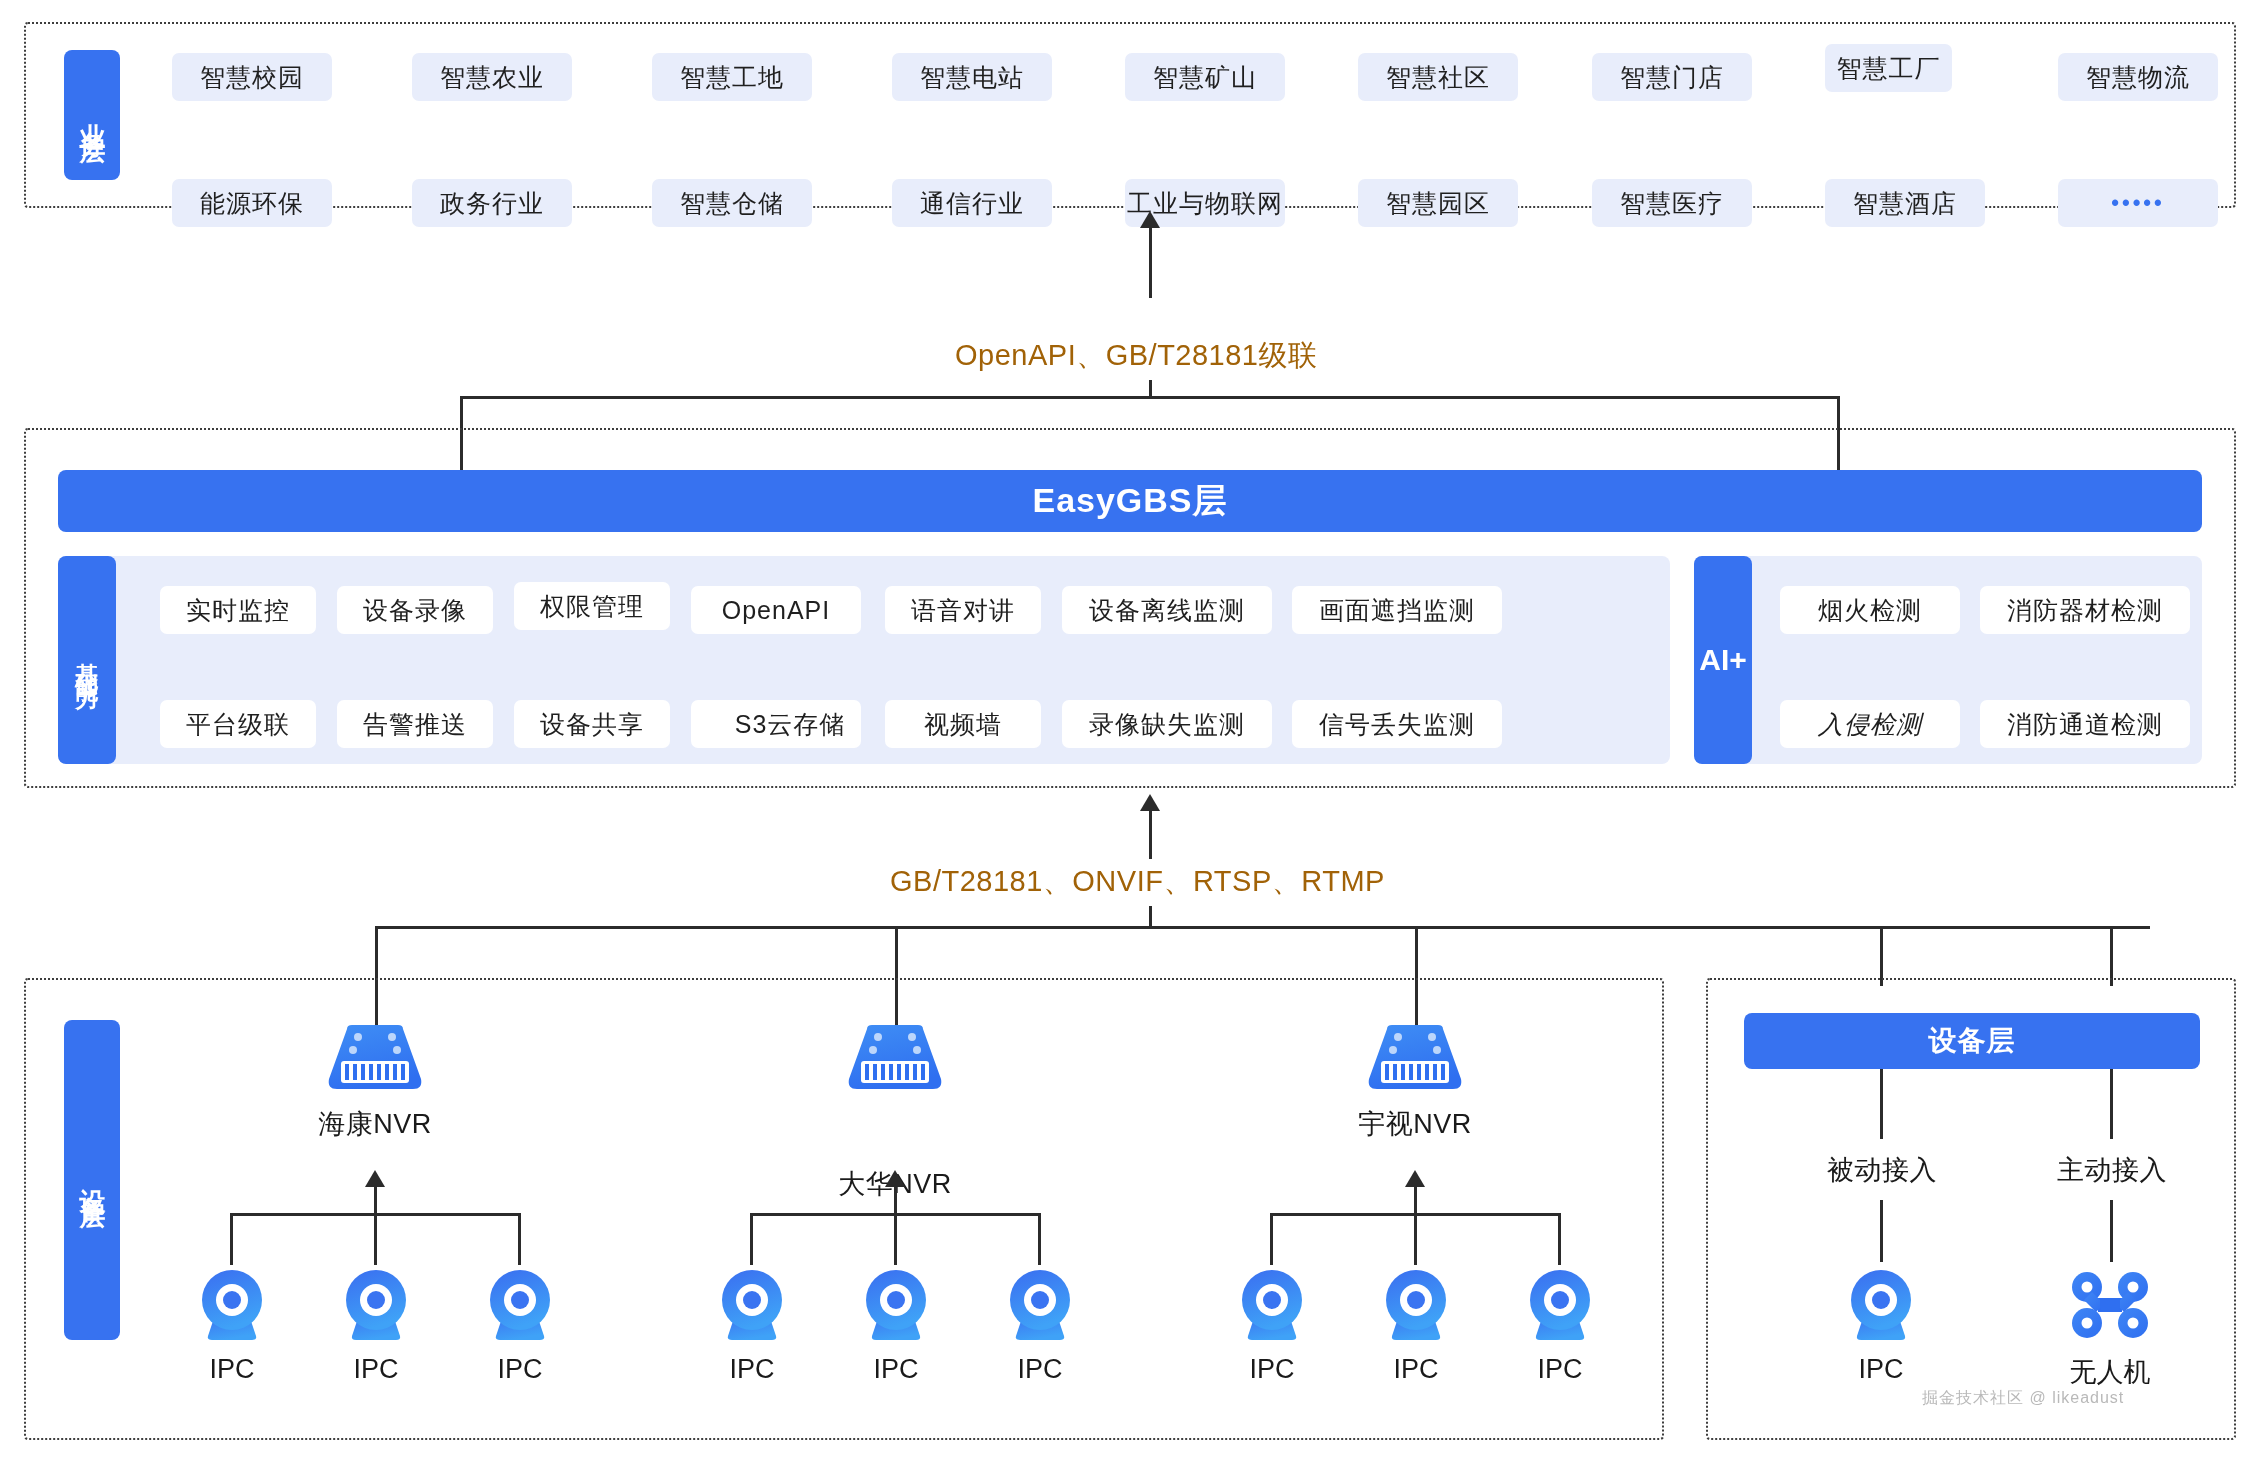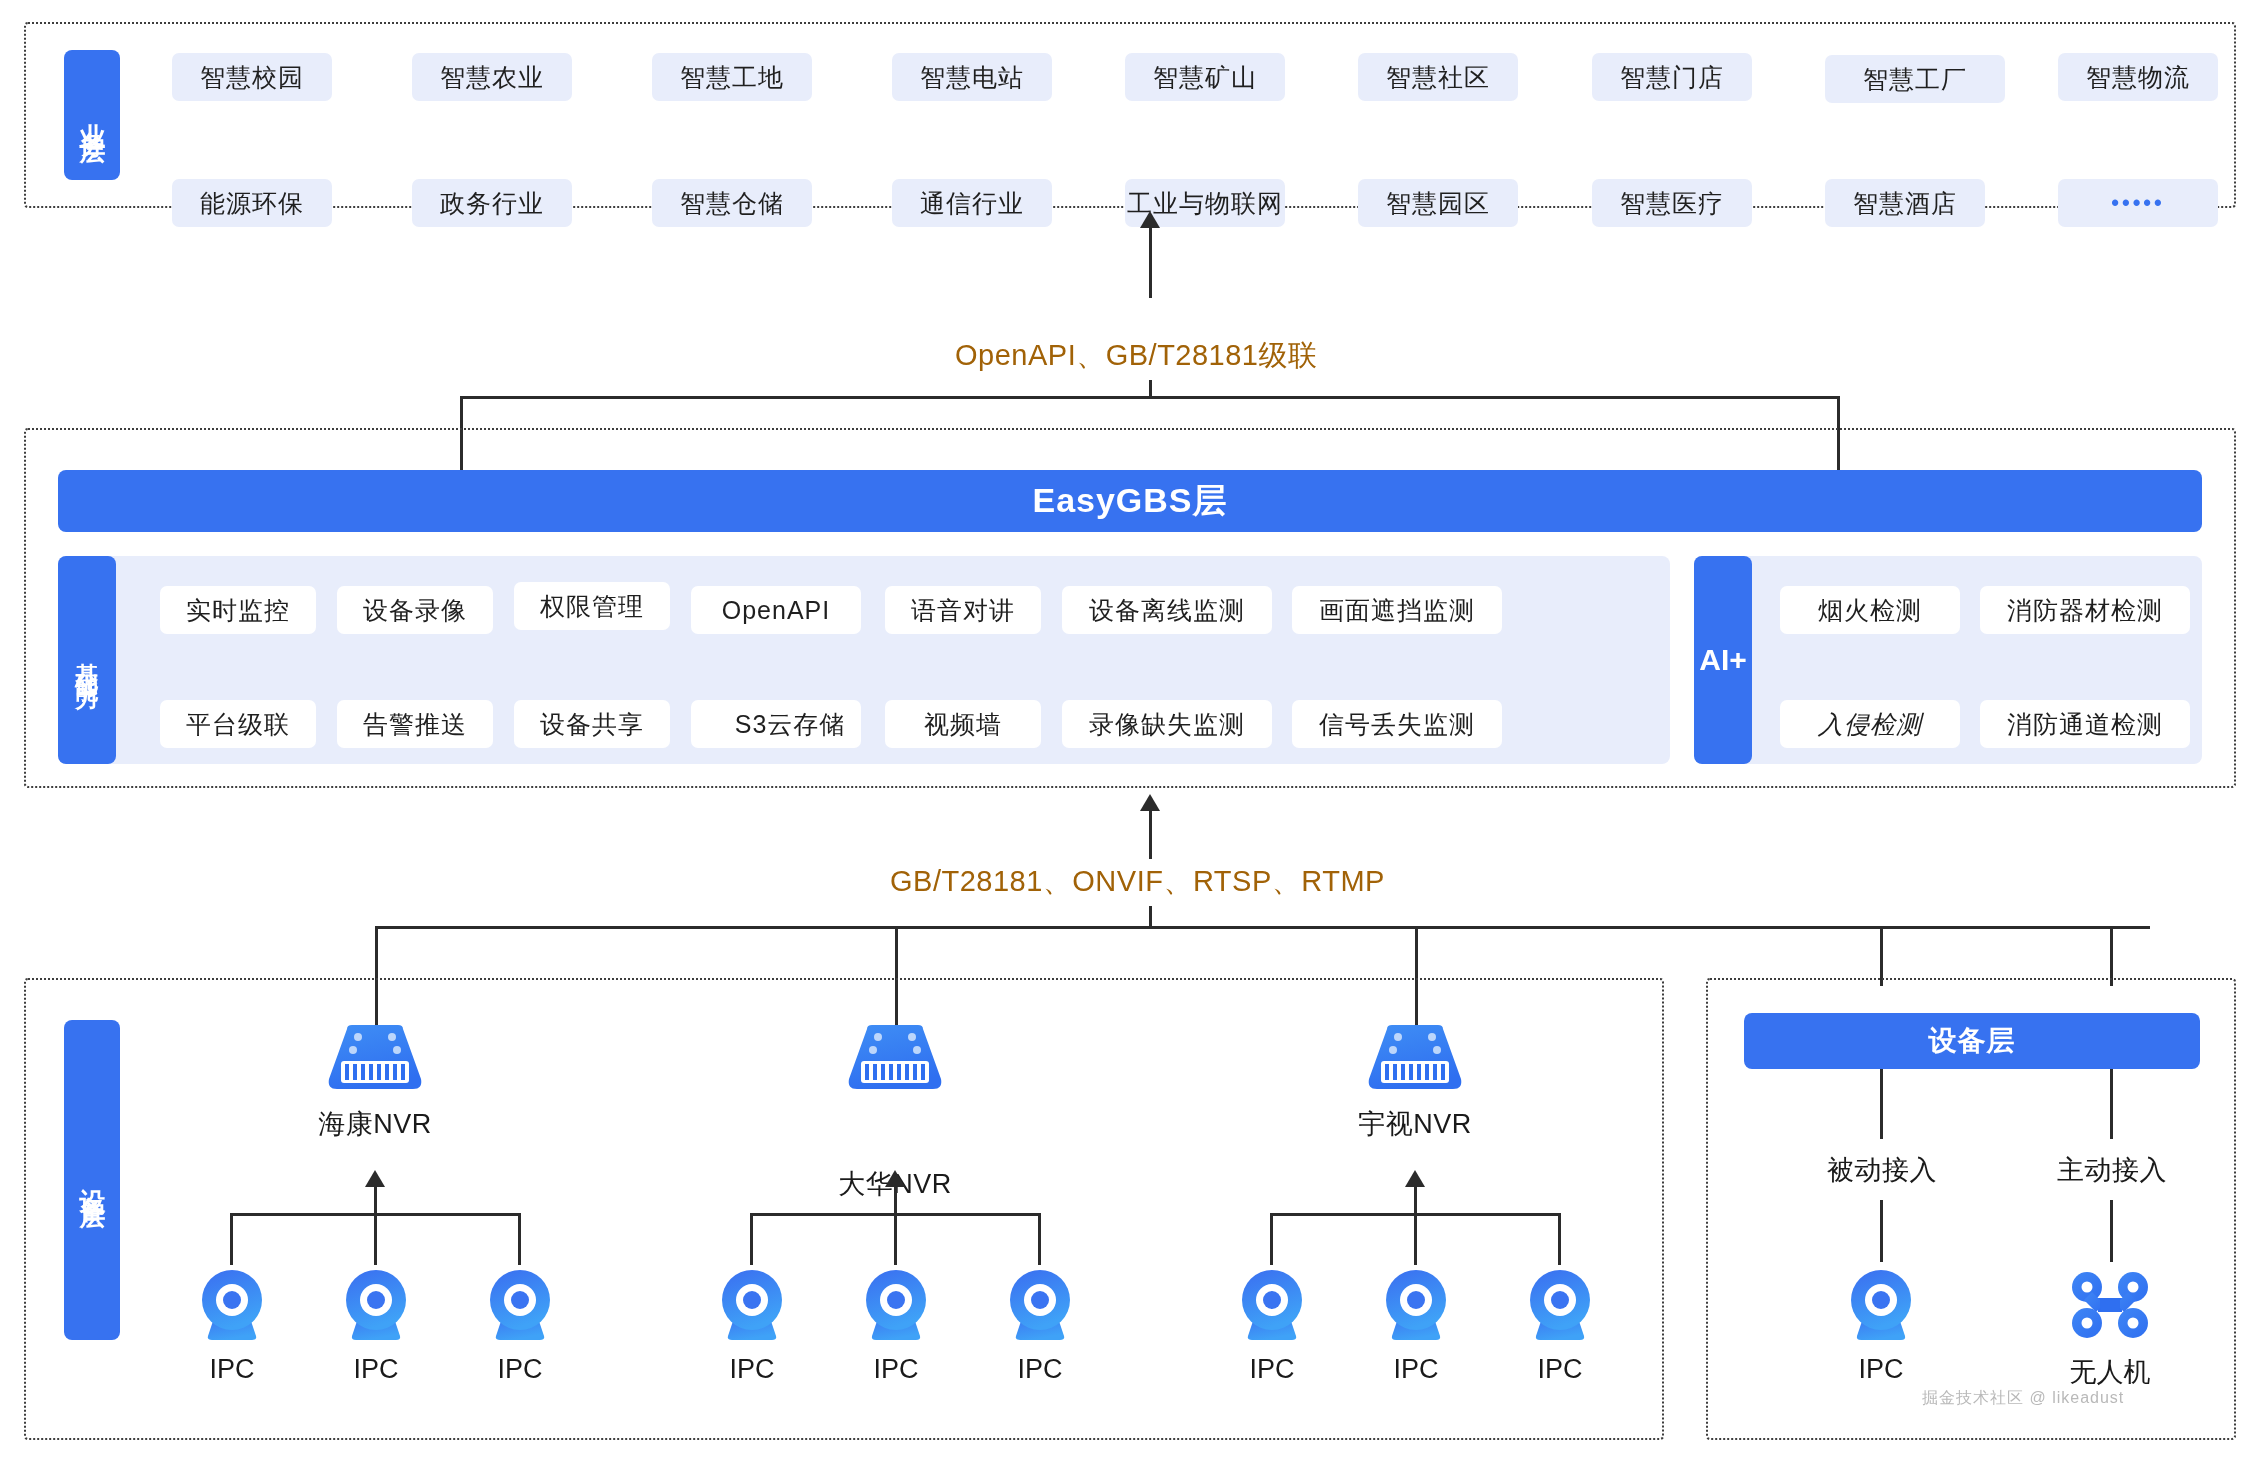--- a/index.html
+++ b/index.html
@@ -180,21 +180,21 @@
     <span>业务层</span>
   </div>
 
   <div class="chip" style="left:172px; top:53px; width:160px; height:48px;">智慧校园</div>
   <div class="chip" style="left:412px; top:53px; width:160px; height:48px;">智慧农业</div>
   <div class="chip" style="left:652px; top:53px; width:160px; height:48px;">智慧工地</div>
   <div class="chip" style="left:892px; top:53px; width:160px; height:48px;">智慧电站</div>
   <div class="chip" style="left:1125px; top:53px; width:160px; height:48px;">智慧矿山</div>
   <div class="chip" style="left:1358px; top:53px; width:160px; height:48px;">智慧社区</div>
   <div class="chip" style="left:1592px; top:53px; width:160px; height:48px;">智慧门店</div>
-  <div class="chip" style="left:1825px; top:55px; width:180px; height:48px;">智慧工厂</div>
+  <div class="chip" style="left:1825px; top:44px; width:127px; height:48px;">智慧工厂</div>
   <div class="chip" style="left:2058px; top:53px; width:160px; height:48px;">智慧物流</div>
 
   <div class="chip" style="left:172px; top:179px; width:160px; height:48px;">能源环保</div>
   <div class="chip" style="left:412px; top:179px; width:160px; height:48px;">政务行业</div>
   <div class="chip" style="left:652px; top:179px; width:160px; height:48px;">智慧仓储</div>
   <div class="chip" style="left:892px; top:179px; width:160px; height:48px;">通信行业</div>
   <div class="chip" style="left:1125px; top:179px; width:160px; height:48px;">工业与物联网</div>
   <div class="chip" style="left:1358px; top:179px; width:160px; height:48px;">智慧园区</div>
   <div class="chip" style="left:1592px; top:179px; width:160px; height:48px;">智慧医疗</div>
   <div class="chip" style="left:1825px; top:179px; width:160px; height:48px;">智慧酒店</div>

